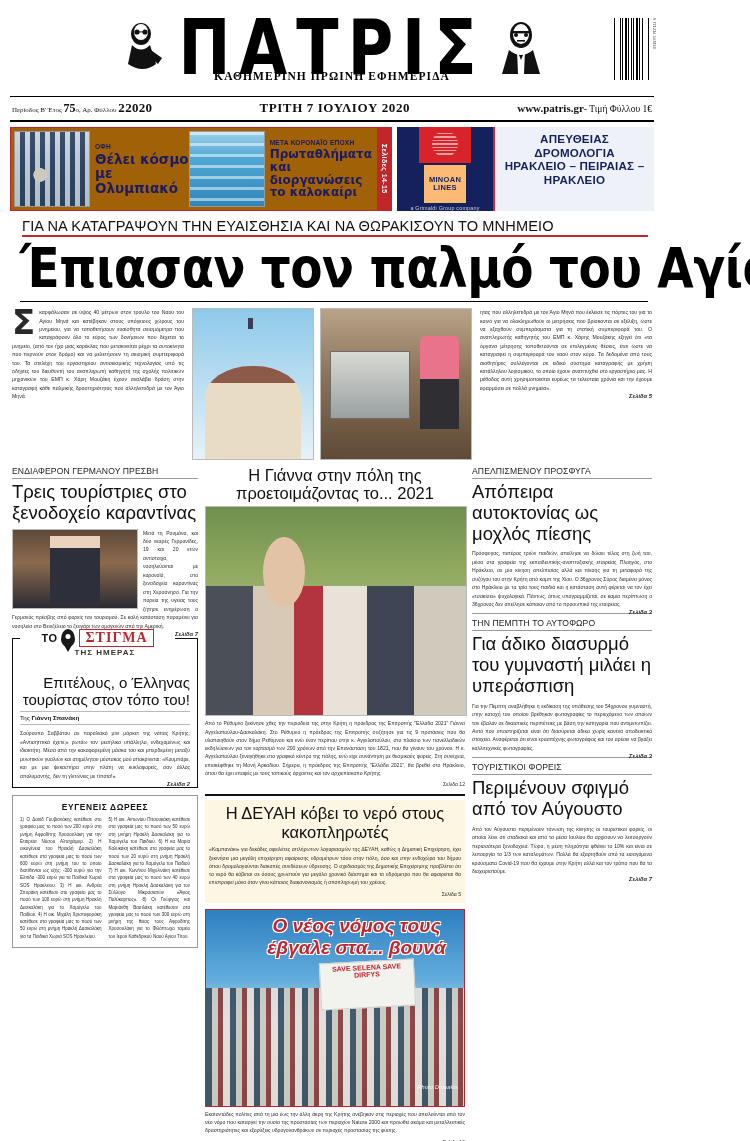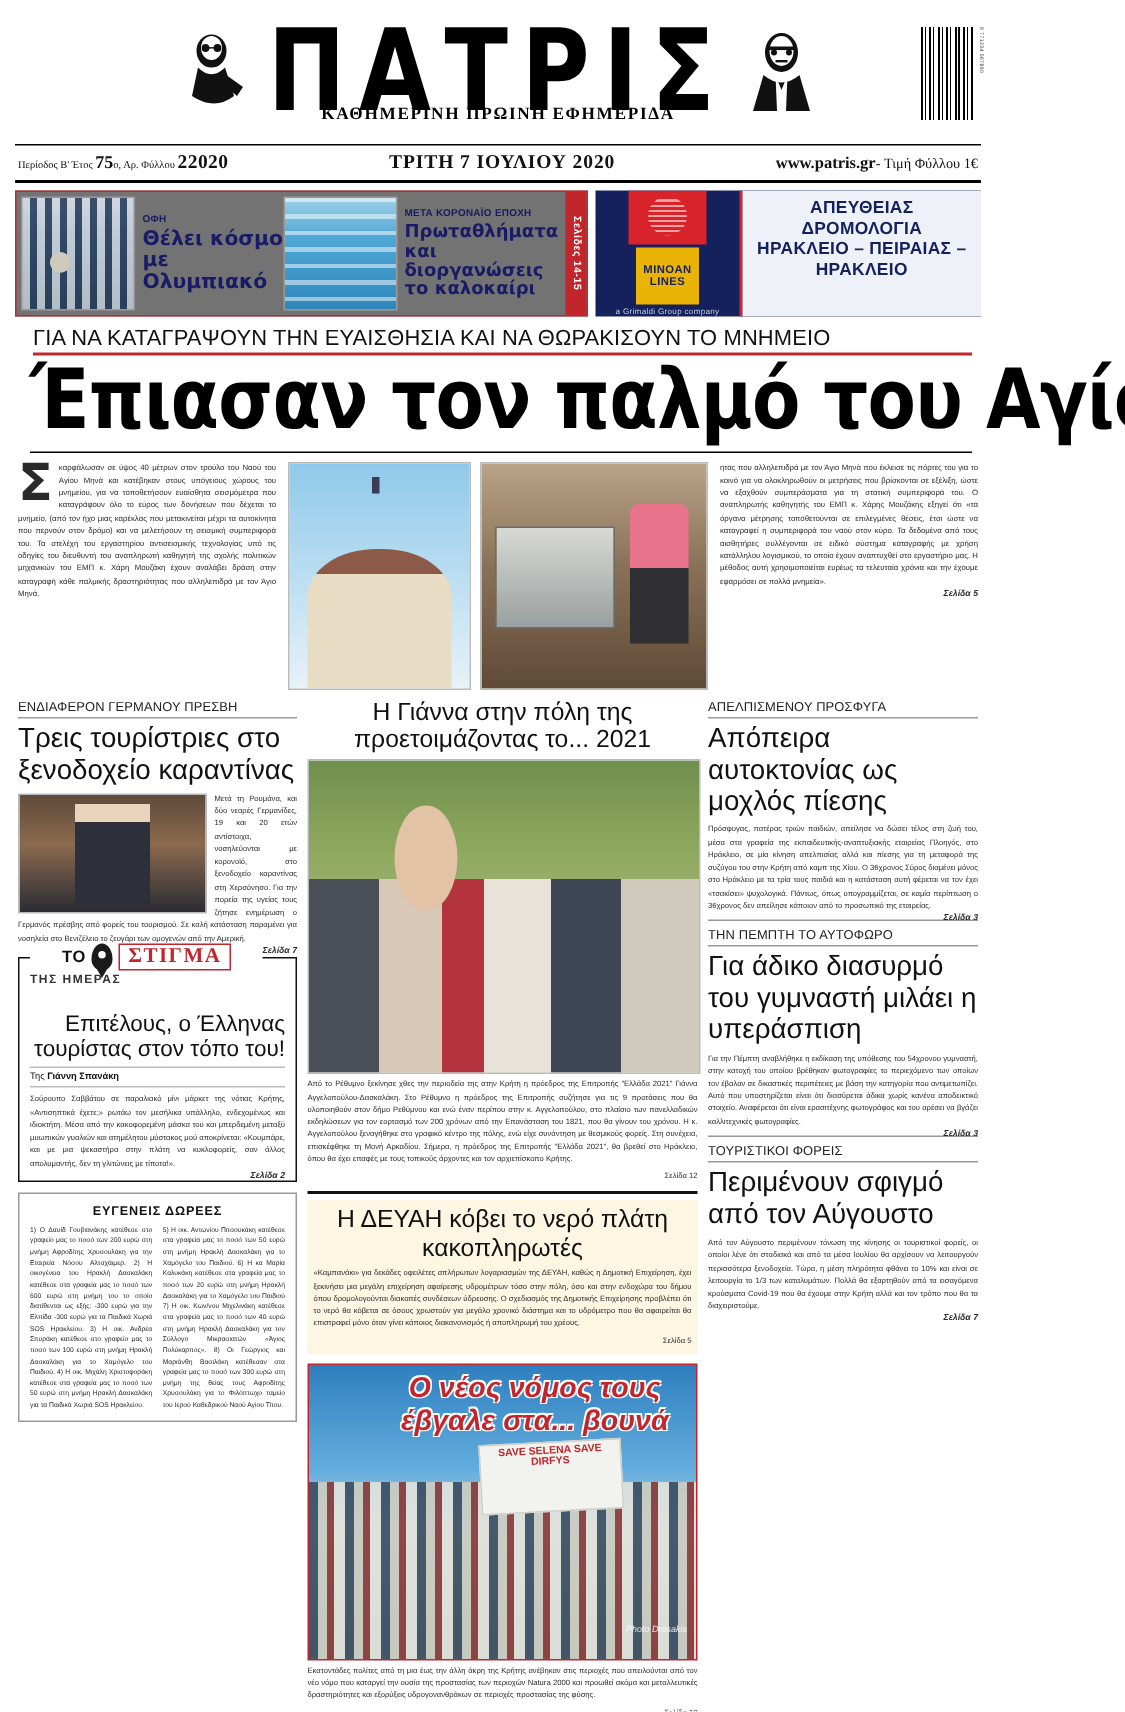--- a/index.html
+++ b/index.html
@@ -38,21 +38,21 @@
   .issue{font-size:7px;color:#111;}
   .issue b{font-size:12px;font-family:"Liberation Serif",serif;}
   .issue .big{font-size:13px;font-weight:bold;letter-spacing:.3px;}
   .date{font-size:13px;font-weight:bold;letter-spacing:.6px;font-family:"Liberation Serif",serif;}
   .web{font-size:9.5px;}
   .web b{font-size:11px;}
   .mast-rule2{border-top:2.2px solid #000;margin:0 2px 5px 2px;}
 
   
   .promo{display:flex;gap:5px;height:84px;margin:0 2px 5px 2px;}
-  .promo-left{flex:0 0 382px;border:1.5px solid #c0262c;display:flex;position:relative;background:#737373;padding:3px;box-sizing:border-box;}
+  .promo-left{flex:0 0 382px;border:1.5px solid #c0262c;display:flex;position:relative;background:#a16207;padding:3px;box-sizing:border-box;}
   .promo-cell{display:flex;gap:5px;align-items:stretch;flex:1;}
   .promo-img{width:74px;border:1px solid #999;flex:0 0 74px;}
   .promo-img.a{background:
      linear-gradient(180deg,#7c8fa8 0%,#4a6b88 40%,#2f4a63 100%);}
   .promo-img.a::after{content:"";display:block;width:100%;height:100%;
      background:
       radial-gradient(circle at 34% 58%, #e8dcc8 10%, transparent 11%),
       repeating-linear-gradient(90deg, rgba(255,255,255,.75) 0 5px, rgba(40,60,90,.9) 5px 10px);
      opacity:.85;}
   .promo-img.b{background:
@@ -66,21 +66,21 @@
   .pages-tab{position:absolute;right:0;top:0;bottom:0;width:14px;background:#c0262c;
      display:flex;align-items:center;justify-content:center;}
   .pages-tab span{writing-mode:vertical-rl;color:#fff;font-size:7px;font-weight:bold;letter-spacing:.4px;}
 
   .promo-right{flex:1;background:#14215c;display:flex;position:relative;overflow:hidden;}
   .minoan{flex:0 0 96px;display:flex;flex-direction:column;align-items:center;justify-content:center;gap:2px;}
   .minoan-logo{width:52px;height:40px;background:#d8232a;position:relative;display:flex;align-items:flex-end;justify-content:center;}
   .minoan-logo::before{content:"";position:absolute;top:4px;left:50%;transform:translateX(-50%);
      width:26px;height:26px;border-radius:50%;
      background:repeating-linear-gradient(180deg,#d8232a 0 2px,#f0a0a3 2px 3.4px);}
-  .minoan-name{background:#eab308;color:#14215c;font-size:7.5px;font-weight:bold;line-height:1.05;padding:11px 5px;text-align:center;letter-spacing:.3px;}
+  .minoan-name{background:#fdba74;color:#14215c;font-size:7.5px;font-weight:bold;line-height:1.05;padding:11px 5px;text-align:center;letter-spacing:.3px;}
   .minoan-grim{color:#c9cfe3;font-size:5.4px;letter-spacing:.2px;}
   .minoan-bar{width:2px;background:#d8232a;}
   .ml-text{flex:1;display:flex;}
   .ml-top{background:#eef2f8;color:#14215c;text-align:center;padding:5px 4px 4px;}
   .ml-top div{font-size:11.6px;font-weight:bold;letter-spacing:.2px;line-height:1.18;}
   .ml-bot{flex:1;color:#fff;text-align:center;padding-top:4px;}
   .ml-bot div{font-size:9.4px;line-height:1.3;}
   .ml-bot b{font-weight:bold;}
 
   
@@ -138,21 +138,21 @@
 
   
   .stigma{border:1px solid #111;margin-top:8px;padding:6px 7px 7px 7px;position:relative;}
   .stigma-top{display:flex;align-items:center;justify-content:center;gap:4px;margin-top:-16px;background:#fff;padding:0 4px;}
   .stigma-to{font-weight:bold;font-size:11px;letter-spacing:.5px;}
   .pin{width:14px;height:18px;background:#1a1a1a;border-radius:50% 50% 50% 50%/58% 58% 42% 42%;position:relative;}
   .pin::after{content:"";position:absolute;left:50%;top:5px;transform:translateX(-50%);width:5px;height:5px;border-radius:50%;background:#fff;}
   .pin::before{content:"";position:absolute;left:50%;bottom:-5px;transform:translateX(-50%);
      border-left:4px solid transparent;border-right:4px solid transparent;border-top:7px solid #1a1a1a;}
   .stigma-word{border:1.6px solid #c0262c;color:#c0262c;font-weight:bold;font-size:14px;letter-spacing:1px;padding:0 5px;font-family:"Liberation Serif",serif;}
-  .stigma-day{font-size:8px;font-weight:bold;letter-spacing:1px;color:#333;margin-top:1px;}
+  .stigma-day{text-align:center;font-size:8px;font-weight:bold;letter-spacing:1px;color:#333;margin-top:1px;}
   .stigma-head{text-align:right;font-size:15px;line-height:1.15;margin-top:17px;}
 
   
   .dona{border:1px solid #9a9a9a;margin-top:7px;padding:6px 7px;}
   .dona-title{text-align:center;font-weight:bold;font-size:8.4px;letter-spacing:.6px;margin-bottom:4px;}
   .dona-cols{display:flex;gap:7px;}
   .dona-cols div{flex:1;font-size:4.5px;line-height:1.62;text-align:justify;color:#2a2a2a;}
   .dona-cols p{margin:0 0 1px 0;}
 
   
@@ -347,21 +347,21 @@
     </div>
 
     <div class="col-m">
       <div class="mid-head">Η Γιάννα στην πόλη της προετοιμάζοντας το... 2021</div>
       <div class="mid-photo"></div>
       <div class="mid-cap">Από το Ρέθυμνο ξεκίνησε  χθες την περιοδεία της στην Κρήτη η πρόεδρος της Επιτροπής "Ελλάδα 2021" Γιάννα Αγγελοπούλου-Δασκαλάκη. Στο Ρέθυμνο η πρόεδρος της Επιτροπής συζήτησε για τις 9 προτάσεις που θα υλοποιηθούν στον δήμο Ρεθύμνου και ενώ έναν περίπου στην κ. Αγγελοπούλου, στο πλαίσιο των πανελλαδικών εκδηλώσεων για τον εορτασμό των 200 χρόνων από την Επανάσταση του 1821, που θα γίνουν του χρόνου. Η κ. Αγγελοπούλου ξεναγήθηκε στο γραφικό κέντρο της πόλης, ενώ είχε  συνάντηση με θεσμικούς φορείς. Στη συνέχεια, επισκέφθηκε τη Μονή Αρκαδίου. Σήμερα, η πρόεδρος της Επιτροπής "Ελλάδα 2021", θα βρεθεί στο Ηράκλειο, όπου θα έχει επαφές με τους τοπικούς άρχοντες και τον αρχιεπίσκοπο Κρήτης.</div>
       <div class="mid-cap" style="text-align:right;">Σελίδα 12</div>
 
       <div class="hr-thick"></div>
       <div class="deyah-band">
-        <div class="deyah-head">Η ΔΕΥΑΗ κόβει το νερό πλάτη κακοπληρωτές</div>
+        <div class="deyah-head">Η ΔΕΥΑΗ κόβει το νερό στους κακοπληρωτές</div>
         <div class="mid-cap">«Καμπανάκι» για δεκάδες οφειλέτες απλήρωτων λογαριασμών της ΔΕΥΑΗ, καθώς η Δημοτική Επιχείρηση, έχει ξεκινήσει μια μεγάλη επιχείρηση αφαίρεσης υδρομέτρων τόσο στην πόλη, όσο και στην ενδοχώρα του δήμου όπου δρομολογούνται διακοπές   συνδέσεων ύδρευσης. Ο σχεδιασμός της Δημοτικής Επιχείρησης προβλέπει ότι το νερό θα κόβεται σε όσους χρωστούν για μεγάλο χρονικό διάστημα και το υδρόμετρο που θα αφαιρείται θα επιστραφεί μόνο όταν γίνει κάποιος διακανονισμός ή αποπληρωμή του χρέους.</div>
         <div class="mid-cap" style="text-align:right;">Σελίδα 5</div>
       </div>
 
       <div class="mountain-banner">
         <div class="mb-title">Ο νέος νόμος τους έβγαλε στα... βουνά</div>
         <div class="mb-crowd"></div>
         <div class="mb-banner">SAVE SELENA SAVE DIRFYS</div>
         <div class="mb-credit">Photo Drosakis</div>
       </div>

